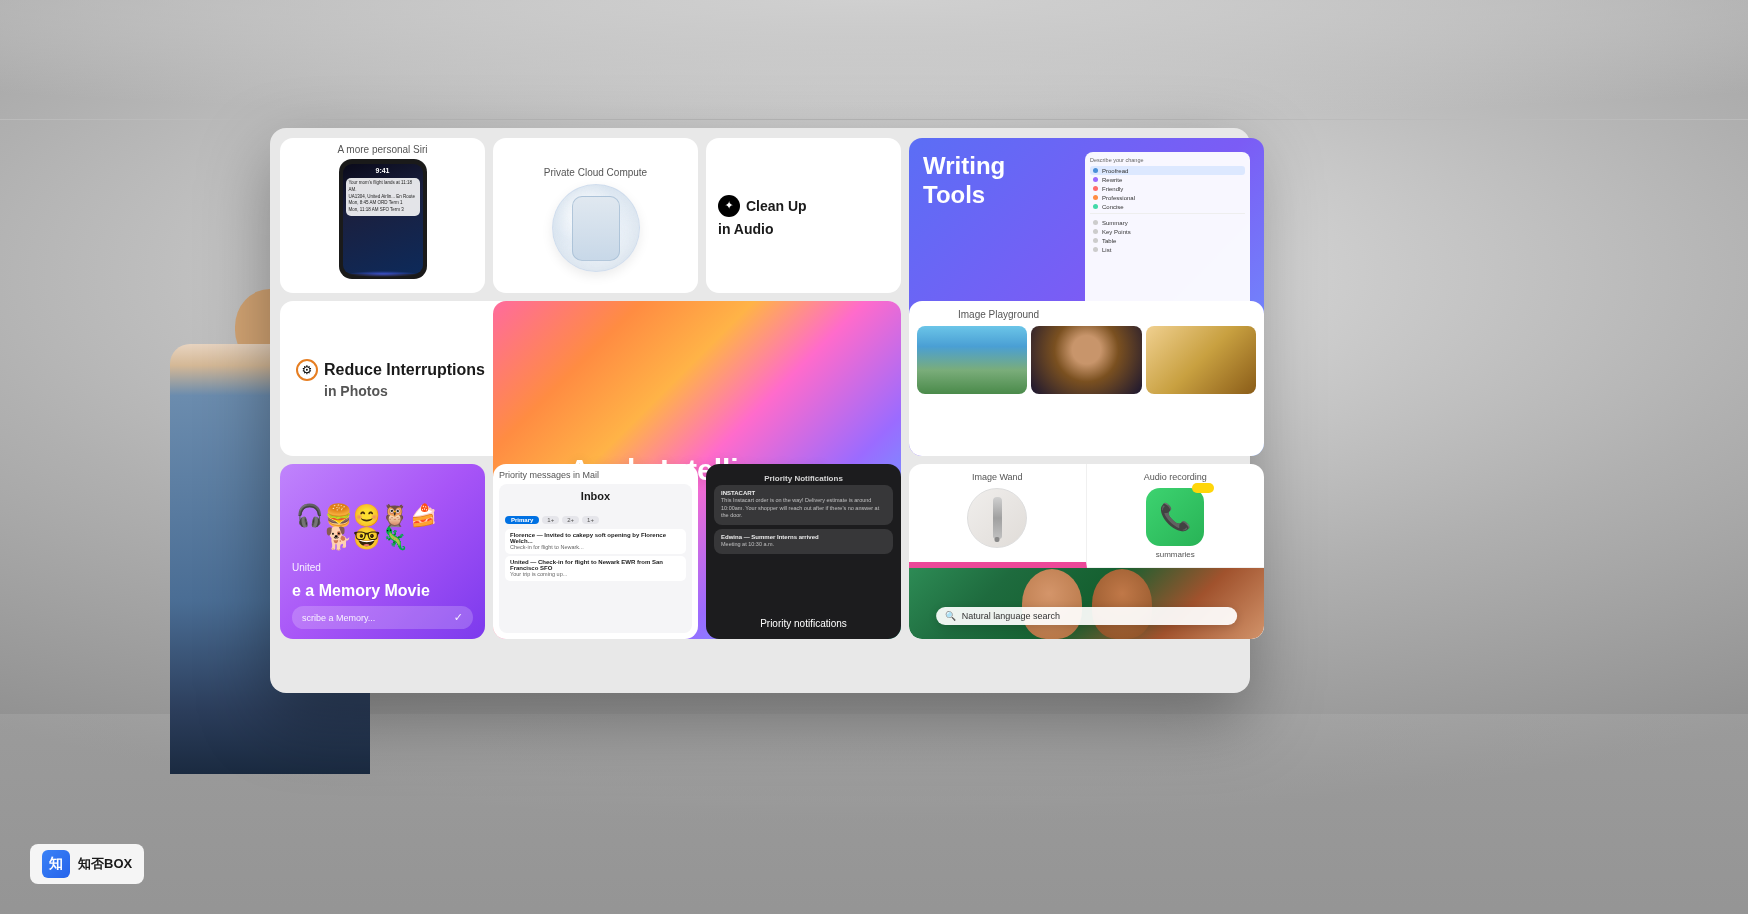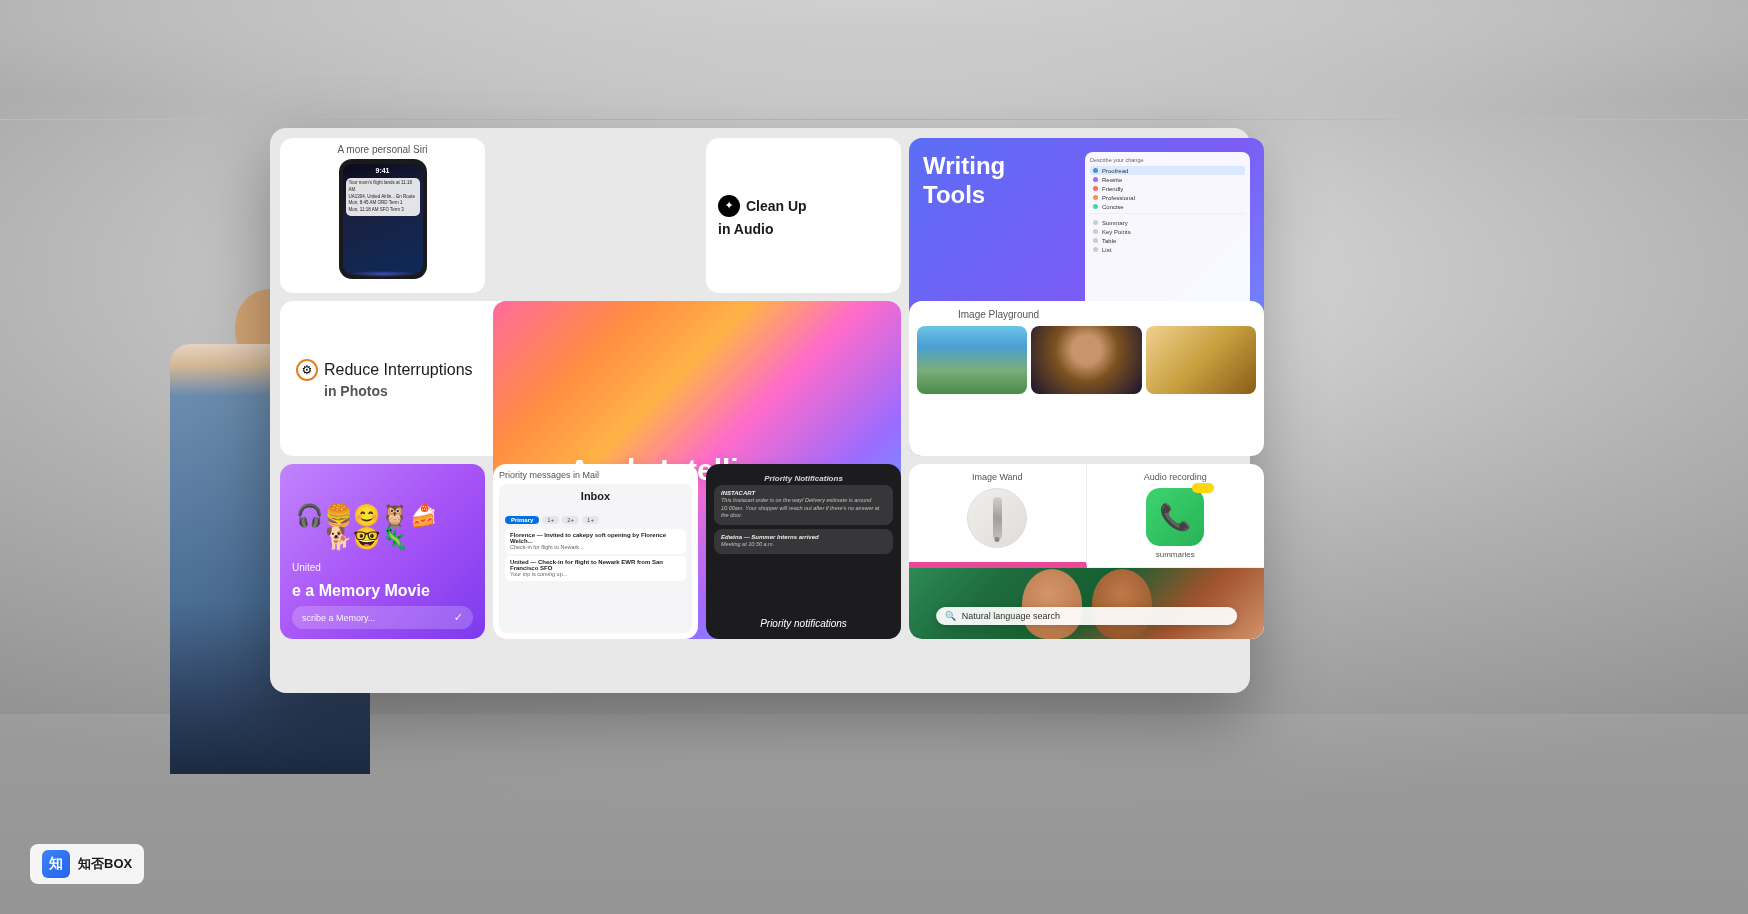--- a/index.html
+++ b/index.html
@@ -242,21 +242,21 @@
       display: flex; flex-direction: column;
       justify-content: center; height: 100%; padding: 12px 16px;
     }
     .focus-top { display: flex; align-items: center; gap: 6px; margin-bottom: 2px; }
     .focus-icon-circle {
       width: 22px; height: 22px;
       border: 2px solid #e67e22;
       border-radius: 50%; display: flex; align-items: center; justify-content: center;
       font-size: 12px;
     }
-    .focus-main-title { font-size: 16px; font-weight: 400; color: #1a1a1a; }
+    .focus-main-title { font-size: 16px; font-weight: 700; color: #1a1a1a; }
     .focus-sub-title { font-size: 14px; font-weight: 600; color: #555; padding-left: 28px; }
 
     .summaries-inner {
       display: flex; flex-direction: column;
       justify-content: center; height: 100%; padding: 12px;
     }
     .summaries-top { display: flex; align-items: center; gap: 5px; margin-bottom: 2px; }
     .summaries-icon-box {
       font-size: 14px;
     }
@@ -281,21 +281,21 @@
       flex: 1; height: 68px; border-radius: 8px; overflow: hidden;
     }
     .ip-mountain { background: linear-gradient(to bottom, #6bc5e8 0%, #4a9fd4 30%, #7aad7a 65%, #4a8a4a 100%); }
     .ip-astro {
       background: radial-gradient(circle at 50% 35%, #c8956b 20%, #7a5020 45%, #1a1530 100%);
     }
     .ip-puppy { background: linear-gradient(135deg, #f0d090 0%, #c8a040 50%, #8a5c18 100%); }
 
     .priority-notif-inner { 
       display: flex; flex-direction: column; 
-      height: 100%; padding: 8px; font-style: italic;
+      height: 100%; padding: 8px;
     }
     .pn-top-area { flex: 1; display: flex; flex-direction: column; gap: 4px; }
     .pn-title-header { 
       font-size: 8px; font-weight: 600; color: rgba(255,255,255,0.8);
       text-align: center; padding: 2px 0;
     }
     .pn-card {
       background: rgba(255,255,255,0.12);
       border-radius: 8px; padding: 5px 7px;
     }
@@ -426,20 +426,28 @@
             <div class="phone-notif-line">UA1304, United Airlin... En Route</div>
             <div class="phone-notif-line">Mon, 8:45 AM  ORD Term 1</div>
             <div class="phone-notif-line">Mon, 11:18 AM  SFO Term 3</div>
           </div>
         </div>
         <div class="siri-indicator"></div>
       </div>
     </div>
   </div>
 
+  <div class="g-card g-cloud">
+    <div class="cloud-inner">
+      <div class="cloud-title">Private Cloud Compute</div>
+      <div class="sphere-visual">
+        <div class="iphone-in-sphere"></div>
+      </div>
+    </div>
+  </div>
 
   <div class="g-card g-cleanup">
     <div class="cleanup-inner">
       <div class="cleanup-top">
         <div class="cleanup-icon-circle">
           <span>✦</span>
         </div>
         <span class="cleanup-label">Clean Up</span>
       </div>
       <div class="cleanup-sub">in Audio</div>

